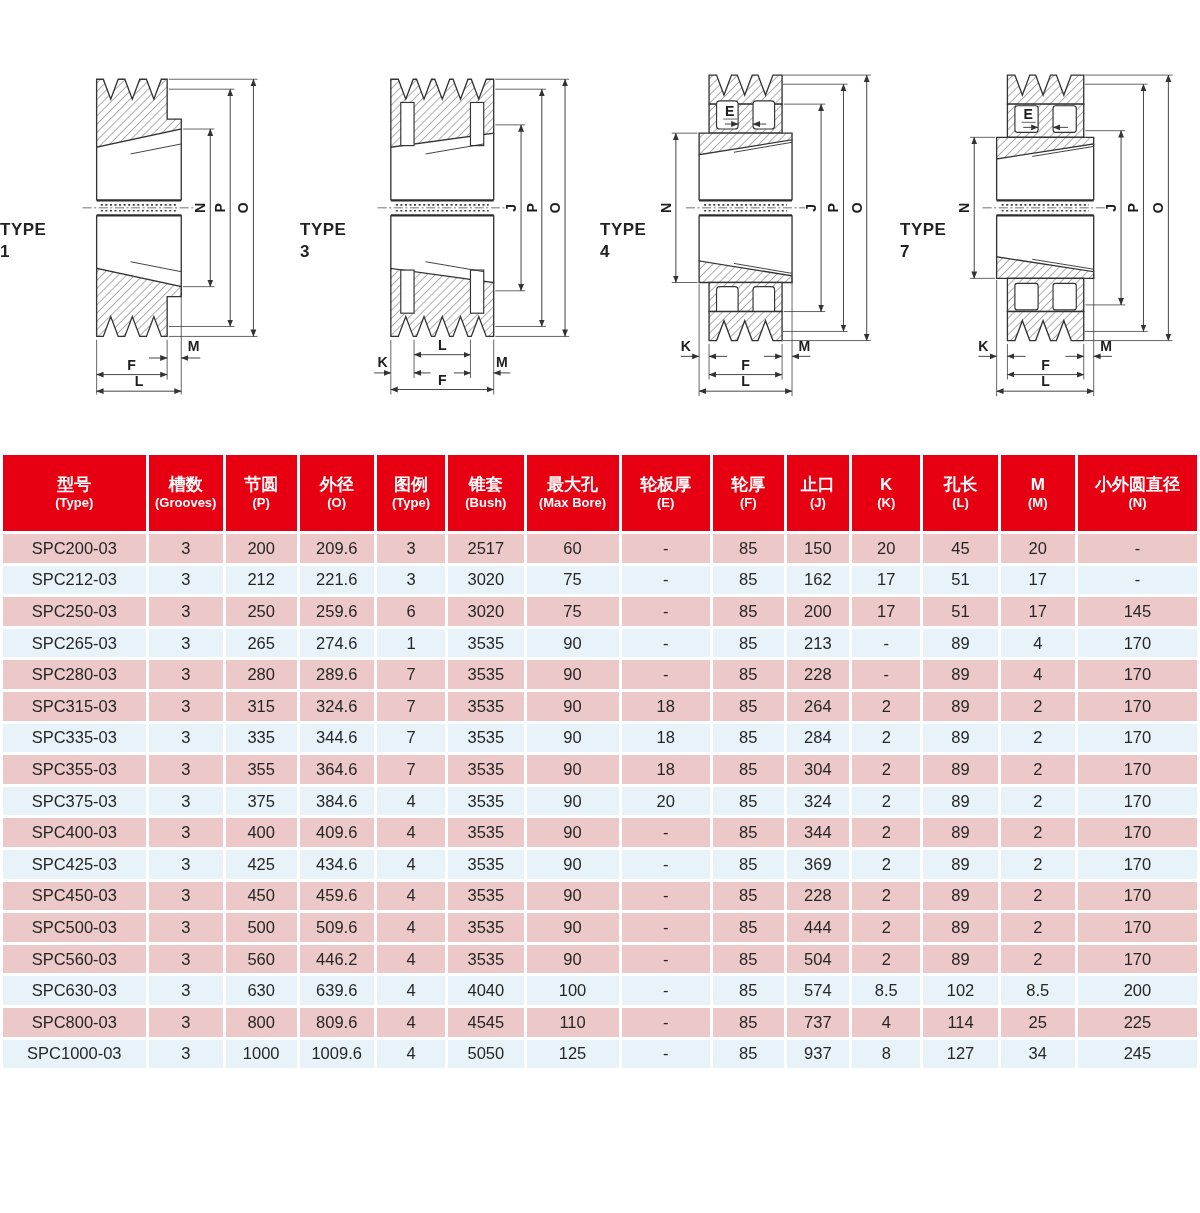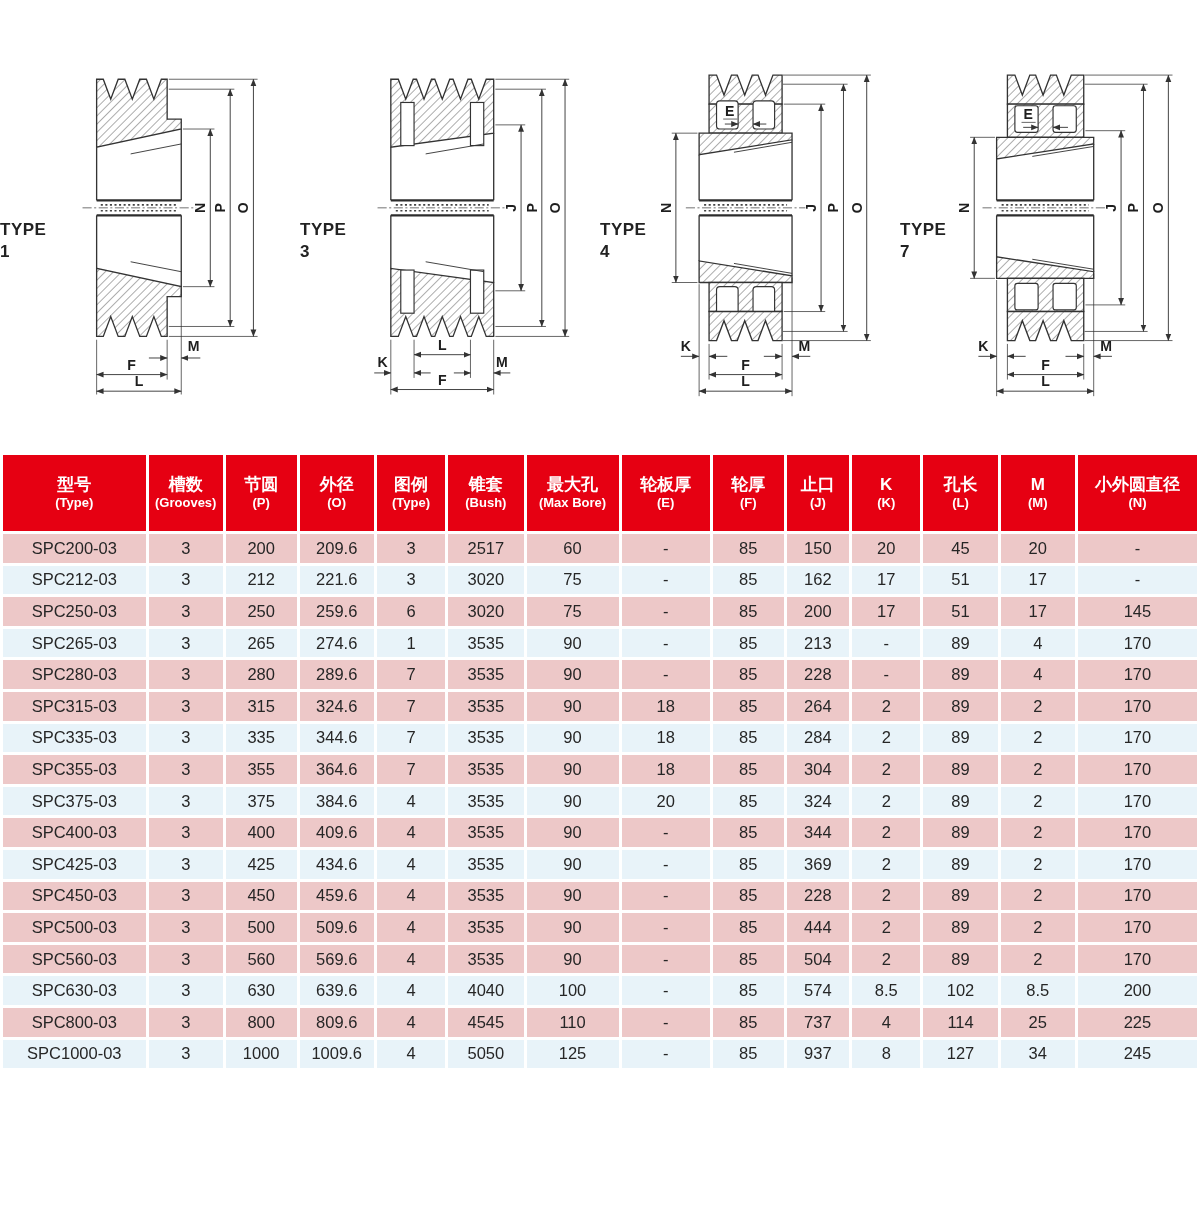--- a/index.html
+++ b/index.html
@@ -574,21 +574,21 @@
           <td>444</td>
           <td>2</td>
           <td>89</td>
           <td>2</td>
           <td>170</td>
         </tr>
         <tr class="odd">
           <td>SPC560-03</td>
           <td>3</td>
           <td>560</td>
-          <td>569.6</td>
+          <td>446.2</td>
           <td>4</td>
           <td>3535</td>
           <td>90</td>
           <td>-</td>
           <td>85</td>
           <td>504</td>
           <td>2</td>
           <td>89</td>
           <td>2</td>
           <td>170</td>

